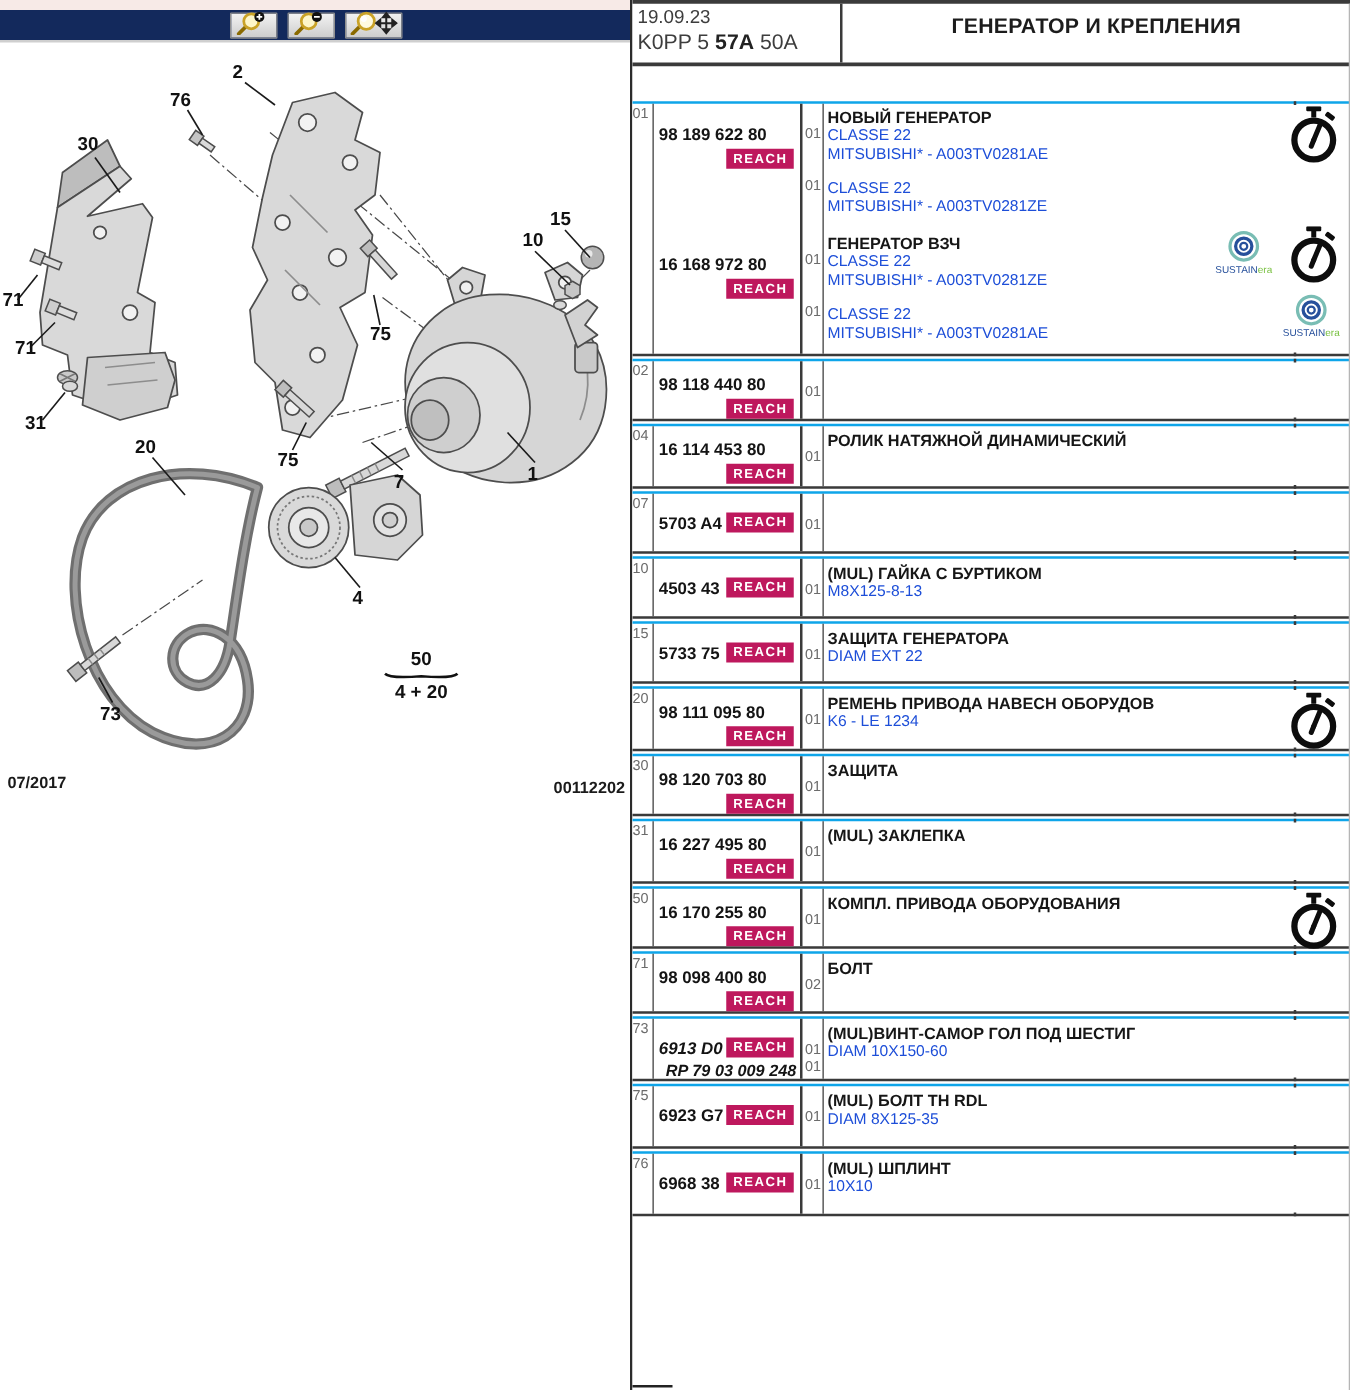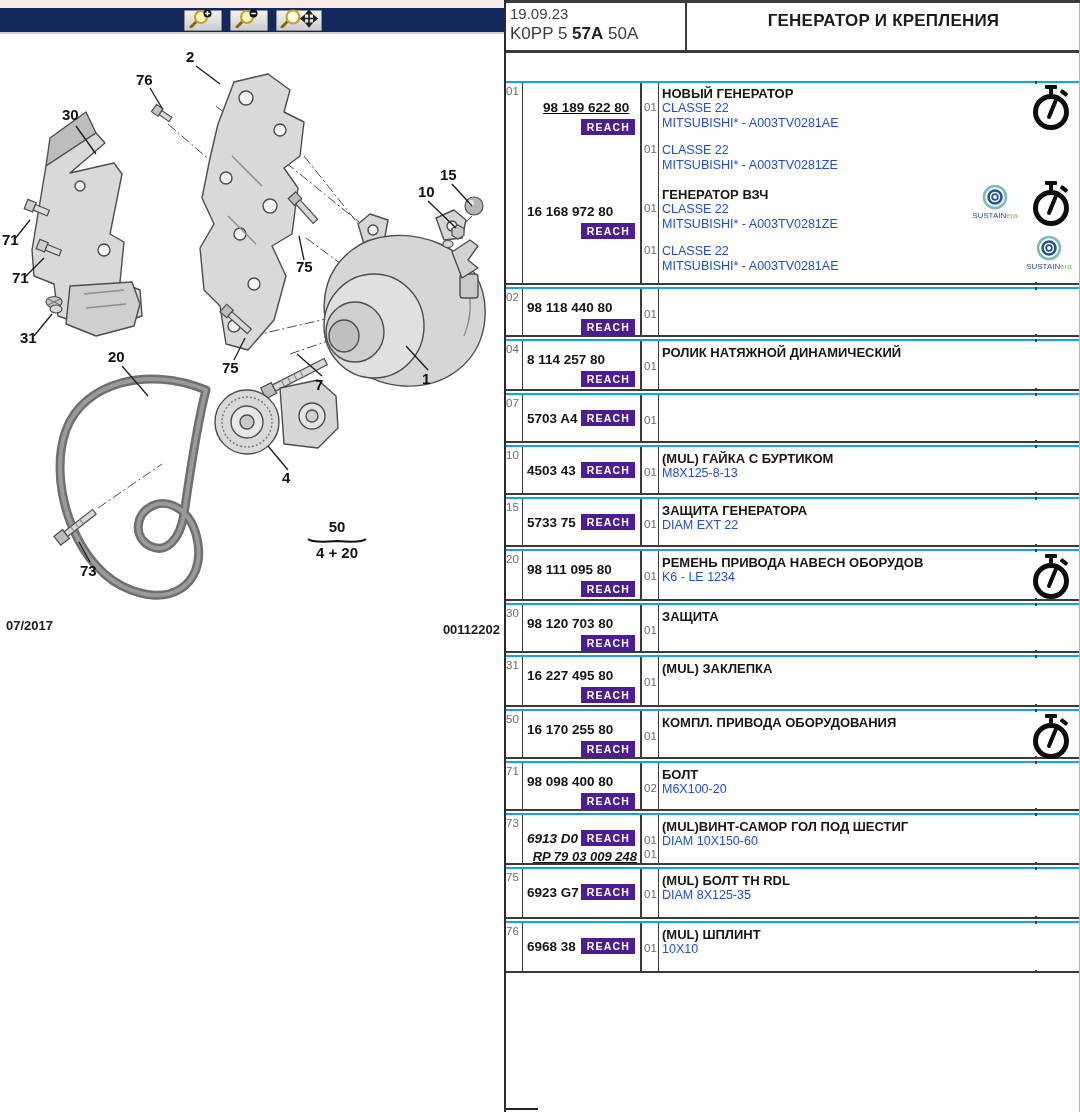--- a/index.html
+++ b/index.html
@@ -21,21 +21,21 @@
   .foot-right{position:absolute;right:4px;top:622px;font-size:13px;font-weight:bold;color:#1a1a1a;}
 
   
   .divider{position:absolute;left:504px;top:0;width:2px;height:1112px;background:#2b2b2b;}
 
   
   .right-panel{position:absolute;left:506px;top:0;width:574px;height:1112px;background:#fff;
                border-top:3px solid #3b3b3b;box-sizing:border-box;}
   .right-edge{position:absolute;right:0;top:0;width:1px;height:1112px;background:#b5b5b5;}
   .rp-header{display:flex;border-bottom:3px solid #3a3a3a;height:47px;}
-  .rp-h-left{width:181px;border-right:2px solid #3a3a3a;padding:2px 0 0 4px;box-sizing:border-box;}
+  .rp-h-left{width:168px;border-right:2px solid #3a3a3a;padding:2px 0 0 4px;box-sizing:border-box;}
   .rp-date{font-size:15px;color:#3d3d3d;line-height:18px;}
   .rp-code{font-size:17px;color:#3d3d3d;line-height:21px;}
   .rp-code b{color:#222;}
   .rp-h-right{flex:1;display:flex;align-items:flex-start;justify-content:center;padding-top:8px;}
   .rp-title{font-size:17px;font-weight:bold;color:#1c1c1c;letter-spacing:0.2px;}
   .rp-gap{height:28px;}
   .bottom-stub{position:absolute;left:0;bottom:2px;width:32px;height:2px;background:#222;}
 
   
   .trow{position:relative;display:flex;border-top:2px solid #0ea5e9;border-bottom:2px solid #3a3a3a;
@@ -44,22 +44,22 @@
          padding-top:2px;box-sizing:border-box;flex-shrink:0;}
   .c-part{width:119px;border-right:2px solid #3a3a3a;position:relative;flex-shrink:0;box-sizing:border-box;}
   .c-qty{width:17px;border-right:1px solid #3a3a3a;font-size:11.5px;color:#6b6b6b;
          position:relative;flex-shrink:0;box-sizing:border-box;}
   .c-desc{flex:1;position:relative;padding-top:4px;box-sizing:border-box;}
   .p-num{font-size:13.5px;font-weight:bold;color:#141414;padding:11px 4px 0 4px;white-space:nowrap;}
   .p-num.italic{font-style:italic;font-weight:bold;text-align:right;}
   .p-reach-line{text-align:right;padding:2px 5px 0 0;}
   .p-line{display:flex;justify-content:space-between;align-items:center;padding:15px 5px 0 4px;}
   .p-extra{font-size:13px;font-weight:bold;font-style:italic;color:#141414;
-           text-align:right;padding:3px 3px 0 0;white-space:nowrap;text-decoration:underline;}
-  .reach{display:inline-block;background:#4c1d95;color:#ffffff;font-size:10.5px;font-weight:bold;
+           text-align:right;padding:3px 3px 0 0;white-space:nowrap;}
+  .reach{display:inline-block;background:#be185d;color:#ffffff;font-size:10.5px;font-weight:bold;
          letter-spacing:1.2px;padding:2px 5px 2px 6px;line-height:12px;cursor:pointer;}
   .q-val{position:absolute;left:2px;top:18px;line-height:14px;}
   .d-title{font-size:13px;font-weight:bold;color:#161616;padding-left:3px;line-height:15px;white-space:nowrap;}
   .d-spec{font-size:12.5px;color:#1d4ed8;padding-left:3px;line-height:15px;white-space:nowrap;}
   .abs{position:absolute;}
   .row-icon{position:absolute;}
   .tick{position:absolute;left:529px;width:2px;height:3px;background:#3a3a3a;}
   .tick.t{top:-2px;} .tick.b{bottom:-2px;}
 
   
@@ -289,21 +289,21 @@
       </div>
       <div class="rp-h-right">
         <span class="rp-title">ГЕНЕРАТОР И КРЕПЛЕНИЯ</span>
       </div>
     </div>
     <div class="rp-gap"></div>
     <div id="parts-table">
         <div class="trow" style="height: 200px;">
           <div class="c-ref">01</div>
           <div class="c-part">
-            <div class="abs" style="top: 6px; left: 16px; right: 0px; text-decoration: underline;">
+            <div class="abs" style="top: 6px; left: 0px; right: 0px;">
               <div class="p-num">98 189 622 80</div>
               <div class="p-reach-line"><span class="reach">REACH</span></div>
             </div>
             <div class="abs" style="top: 110px; left: 0px; right: 0px;">
               <div class="p-num">16 168 972 80</div>
               <div class="p-reach-line"><span class="reach">REACH</span></div>
             </div>
           </div>
           <div class="c-qty">
             <div class="abs" style="top: 18px; left: 2px;">01</div>
@@ -366,21 +366,21 @@
           </div>
           <div class="c-qty">
             <div class="q-val">01</div>
           </div>
           <div class="tick t"></div>
           <div class="tick b"></div>
         </div>
         <div class="trow" style="height: 48px;">
           <div class="c-ref">04</div>
           <div class="c-part">
-            <div class="p-num">8 114 257 80</div>
+            <div class="p-num">16 114 453 80</div>
             <div class="p-reach-line"><span class="reach">REACH</span></div>
           </div>
           <div class="c-qty">
             <div class="q-val">01</div>
           </div>
           <div class="c-desc">
             <div class="d-title">РОЛИК НАТЯЖНОЙ ДИНАМИЧЕСКИЙ</div>
           </div>
           <div class="tick t"></div>
           <div class="tick b"></div>
@@ -520,21 +520,20 @@
           <div class="c-ref">71</div>
           <div class="c-part">
             <div class="p-num">98 098 400 80</div>
             <div class="p-reach-line"><span class="reach">REACH</span></div>
           </div>
           <div class="c-qty">
             <div class="q-val">02</div>
           </div>
           <div class="c-desc">
             <div class="d-title">БОЛТ</div>
-            <div class="d-spec">M6X100-20</div>
           </div>
           <div class="tick t"></div>
           <div class="tick b"></div>
         </div>
         <div class="trow" style="height: 48px;">
           <div class="c-ref">73</div>
           <div class="c-part">
             <div class="p-line">
               <span class="p-num italic" style="padding: 0px;">6913 D0</span>
               <span class="reach">REACH</span>

